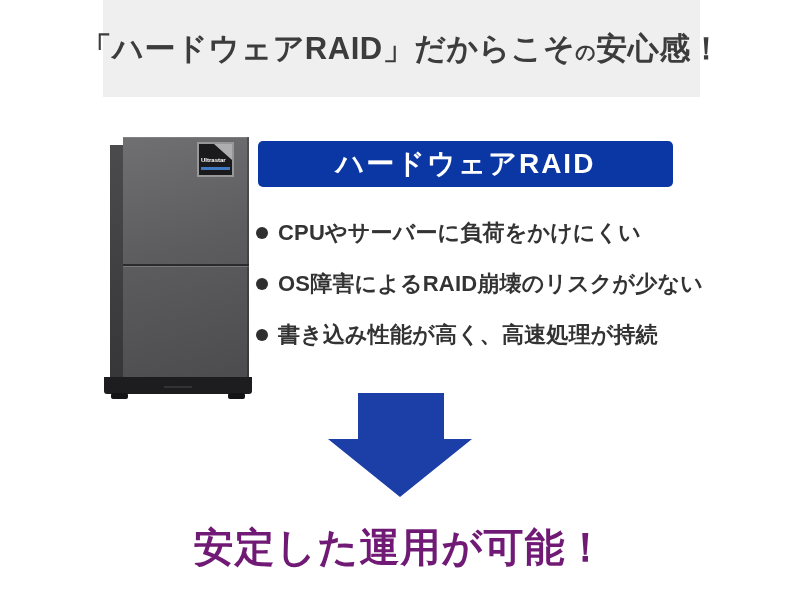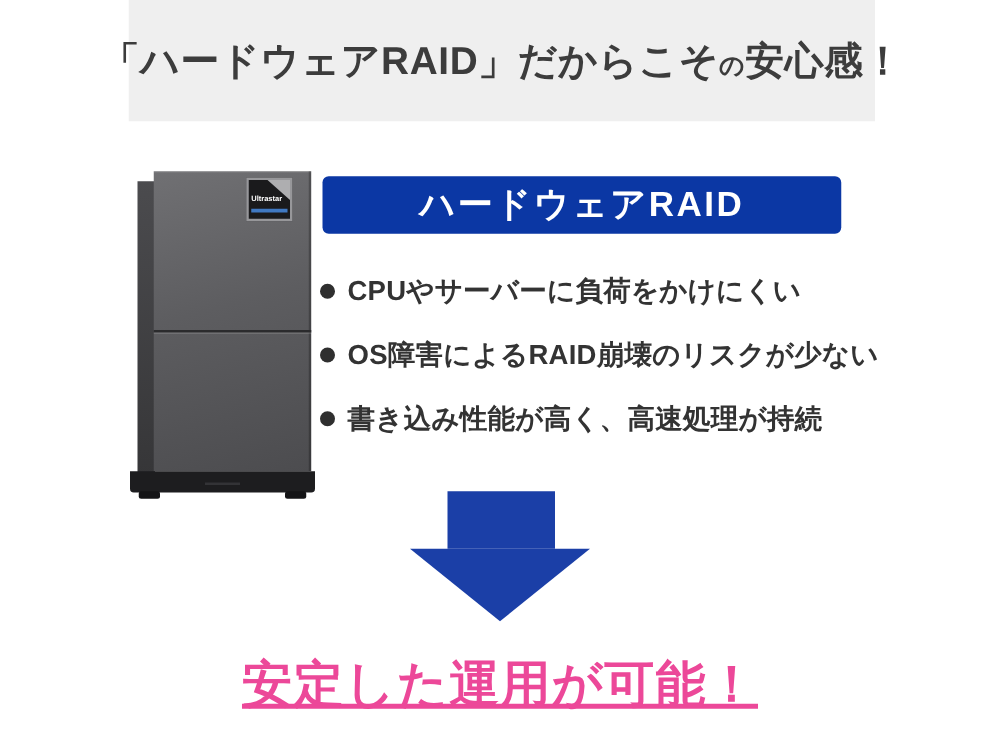--- a/index.html
+++ b/index.html
@@ -85,21 +85,21 @@
   .arrow-head{
     position:absolute;left:328px;top:439px;width:0;height:0;
     border-left:72px solid transparent;border-right:72px solid transparent;
     border-top:58px solid #1b3fa7;
   }
 
   
   .conclusion{
     position:absolute;left:0;top:520px;width:800px;text-align:center;
   }
-  .conclusion .txt{color:#ec4899;font-size:40px;font-weight:700;letter-spacing:1px;white-space:nowrap;text-decoration:underline;}
+  .conclusion .txt{color:#701a75;font-size:40px;font-weight:700;letter-spacing:1px;white-space:nowrap;}
 </style>
 </head>
 <body>
 
 <div class="canvas">
 
   <div class="top-banner">
     <div class="txt"><span>「ハードウェアRAID」</span><span>だからこそ</span><span class="small">の</span><span>安心感！</span></div>
   </div>
 

